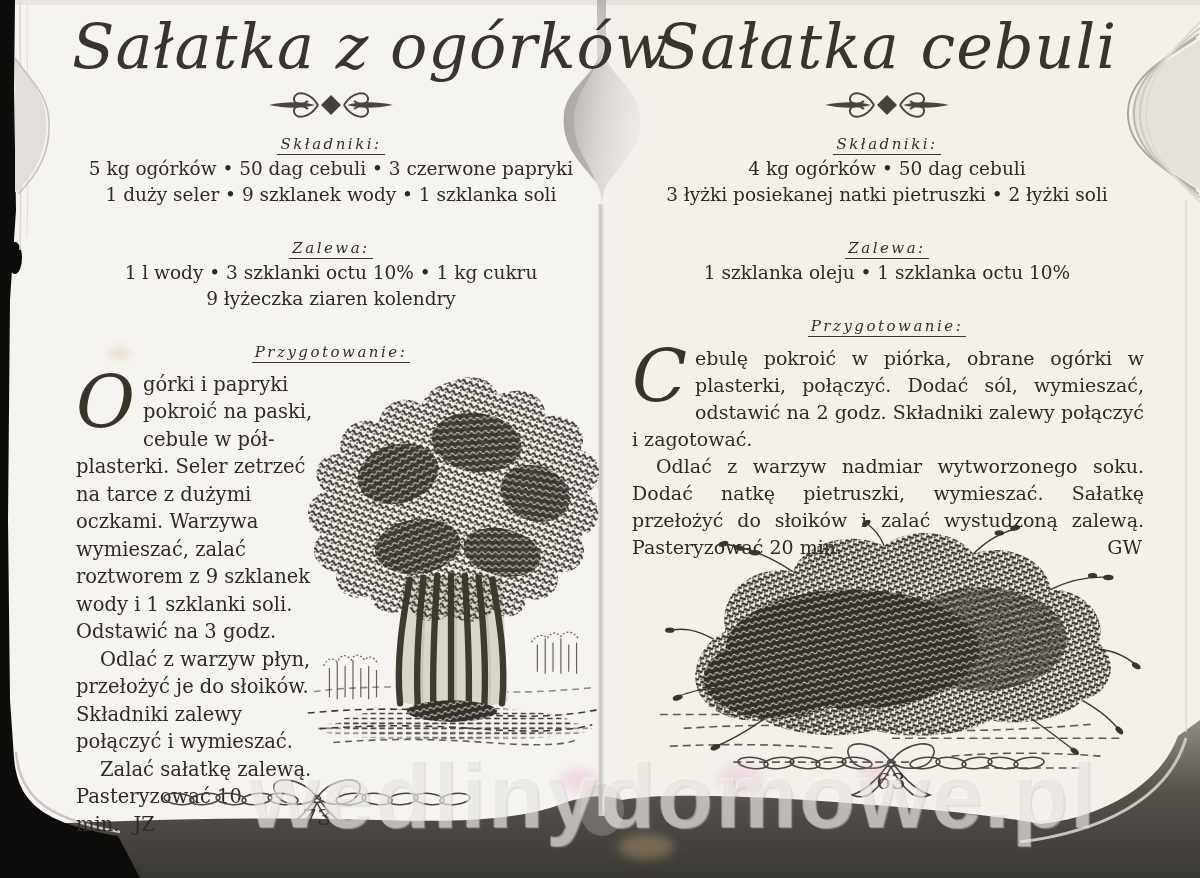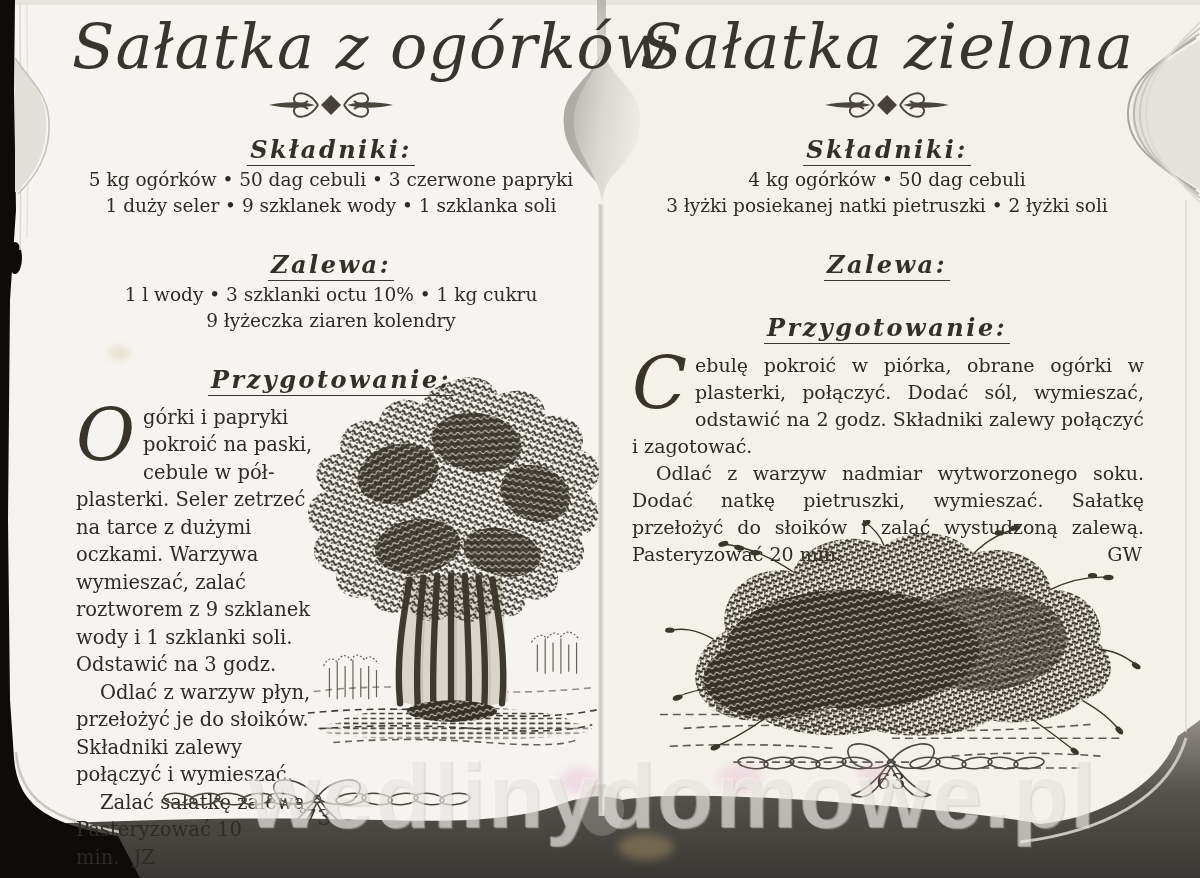--- a/index.html
+++ b/index.html
@@ -9,22 +9,22 @@
   svg{display:block;}
   #bg{position:absolute;inset:0;z-index:0;}
 
   
   .page{position:absolute;top:14px;width:518px;text-align:center;z-index:2;}
   .page-l{left:72px;}
   .page-r{left:628px;}
   .title{margin:0;font-size:62px;line-height:1.08;font-style:italic;font-weight:400;
          letter-spacing:1px;color:#38352f;white-space:nowrap;}
   .fleuron{width:132px;height:44px;margin:2px auto 0;}
-  .sechead{display:inline-block;margin-top:8px;font-style:italic;font-weight:700;
-           font-size:24px;letter-spacing:2.5px;border-bottom:1.7px solid #3a3731;
+  .sechead{display:inline-block;margin-top:8px;font-style:italic;font-weight:400;
+           font-size:15px;letter-spacing:2.5px;border-bottom:1.7px solid #3a3731;
            padding:0 3px 1px;color:#33302a;}
   .mt{margin-top:24px;}
   .line{font-size:18.5px;line-height:25px;margin:1px 0;color:#2e2b27;}
 
   .body{text-align:left;font-size:19.5px;line-height:27.5px;margin:8px 0 0 4px;}
   .body p{margin:0;}
   .body-l{width:244px;}
   .body-r{width:512px;font-size:19px;line-height:27px;text-align:justify;}
   .ind{text-indent:24px;}
   .dropcap{float:left;font-size:72px;line-height:52px;font-style:italic;
@@ -246,41 +246,42 @@
         <path d="M154,26 C168,4 204,2 196,20 C191,34 168,36 154,26 Z"></path>
         <circle cx="154" cy="27" r="3.5"></circle>
         <path d="M150,30 C138,46 127,55 115,59 C122,62 129,61 133,58 C142,51 149,41 154,31 Z"></path>
         <path d="M158,30 C170,46 181,55 193,59 C186,62 179,61 175,58 C166,51 159,41 154,31 Z"></path>
       </g>
     </svg>
     <span class="pagenum">73</span>
   </div>
 
   <div class="page page-r">
-    <h1 class="title">Sałatka zielona</h1>
+    <h1 class="title">Sałatka cebuli</h1>
 
     <div class="fleuron">
       <svg viewBox="0 0 132 44" width="132" height="44">
         <g stroke="#4a453e" stroke-width="2" fill="none">
           <path d="M53,22 C45,9 31,7 29,15 C28,21 37,23 43,18"></path>
           <path d="M53,22 C45,35 31,37 29,29 C28,23 37,21 43,26"></path>
           <path d="M79,22 C87,9 101,7 103,15 C104,21 95,23 89,18"></path>
           <path d="M79,22 C87,35 101,37 103,29 C104,23 95,21 89,26"></path>
         </g>
         <path d="M50,22 C36,18 18,19 4,22 C18,25 36,26 50,22 Z" fill="#4a453e"></path>
         <path d="M82,22 C96,18 114,19 128,22 C114,25 96,26 82,22 Z" fill="#4a453e"></path>
         <path d="M66,12 L76,22 L66,32 L56,22 Z" fill="#46413a"></path>
       </svg>
     </div>
 
     <div><span class="sechead">Składniki:</span></div>
     <div class="line">4 kg ogórków • 50 dag cebuli</div>
     <div class="line">3 łyżki posiekanej natki pietruszki • 2 łyżki soli</div>
 
     <div class="mt"><span class="sechead">Zalewa:</span></div>
+    <div class="line">1 szklanka oleju • 1 szklanka octu 10%</div>
 
     <div class="mt"><span class="sechead">Przygotowanie:</span></div>
 
     <div class="body body-r">
       <p><span class="dropcap">C</span><span>ebulę pokroić w piórka, obrane ogórki w plasterki, połączyć. Dodać sól, wymieszać, odstawić na 2 godz. Składniki zalewy połączyć i zagotować.</span></p>
       <p class="ind p-rel"><span>Odlać z warzyw nadmiar wytworzonego soku. Dodać natkę pietruszki, wymieszać. Sałatkę przełożyć do słoików i zalać wystudzoną zalewą. Pasteryzować 20 min.</span><span class="gw">GW</span></p>
     </div>
   </div>
 
   <div class="illus" id="bush-box">

